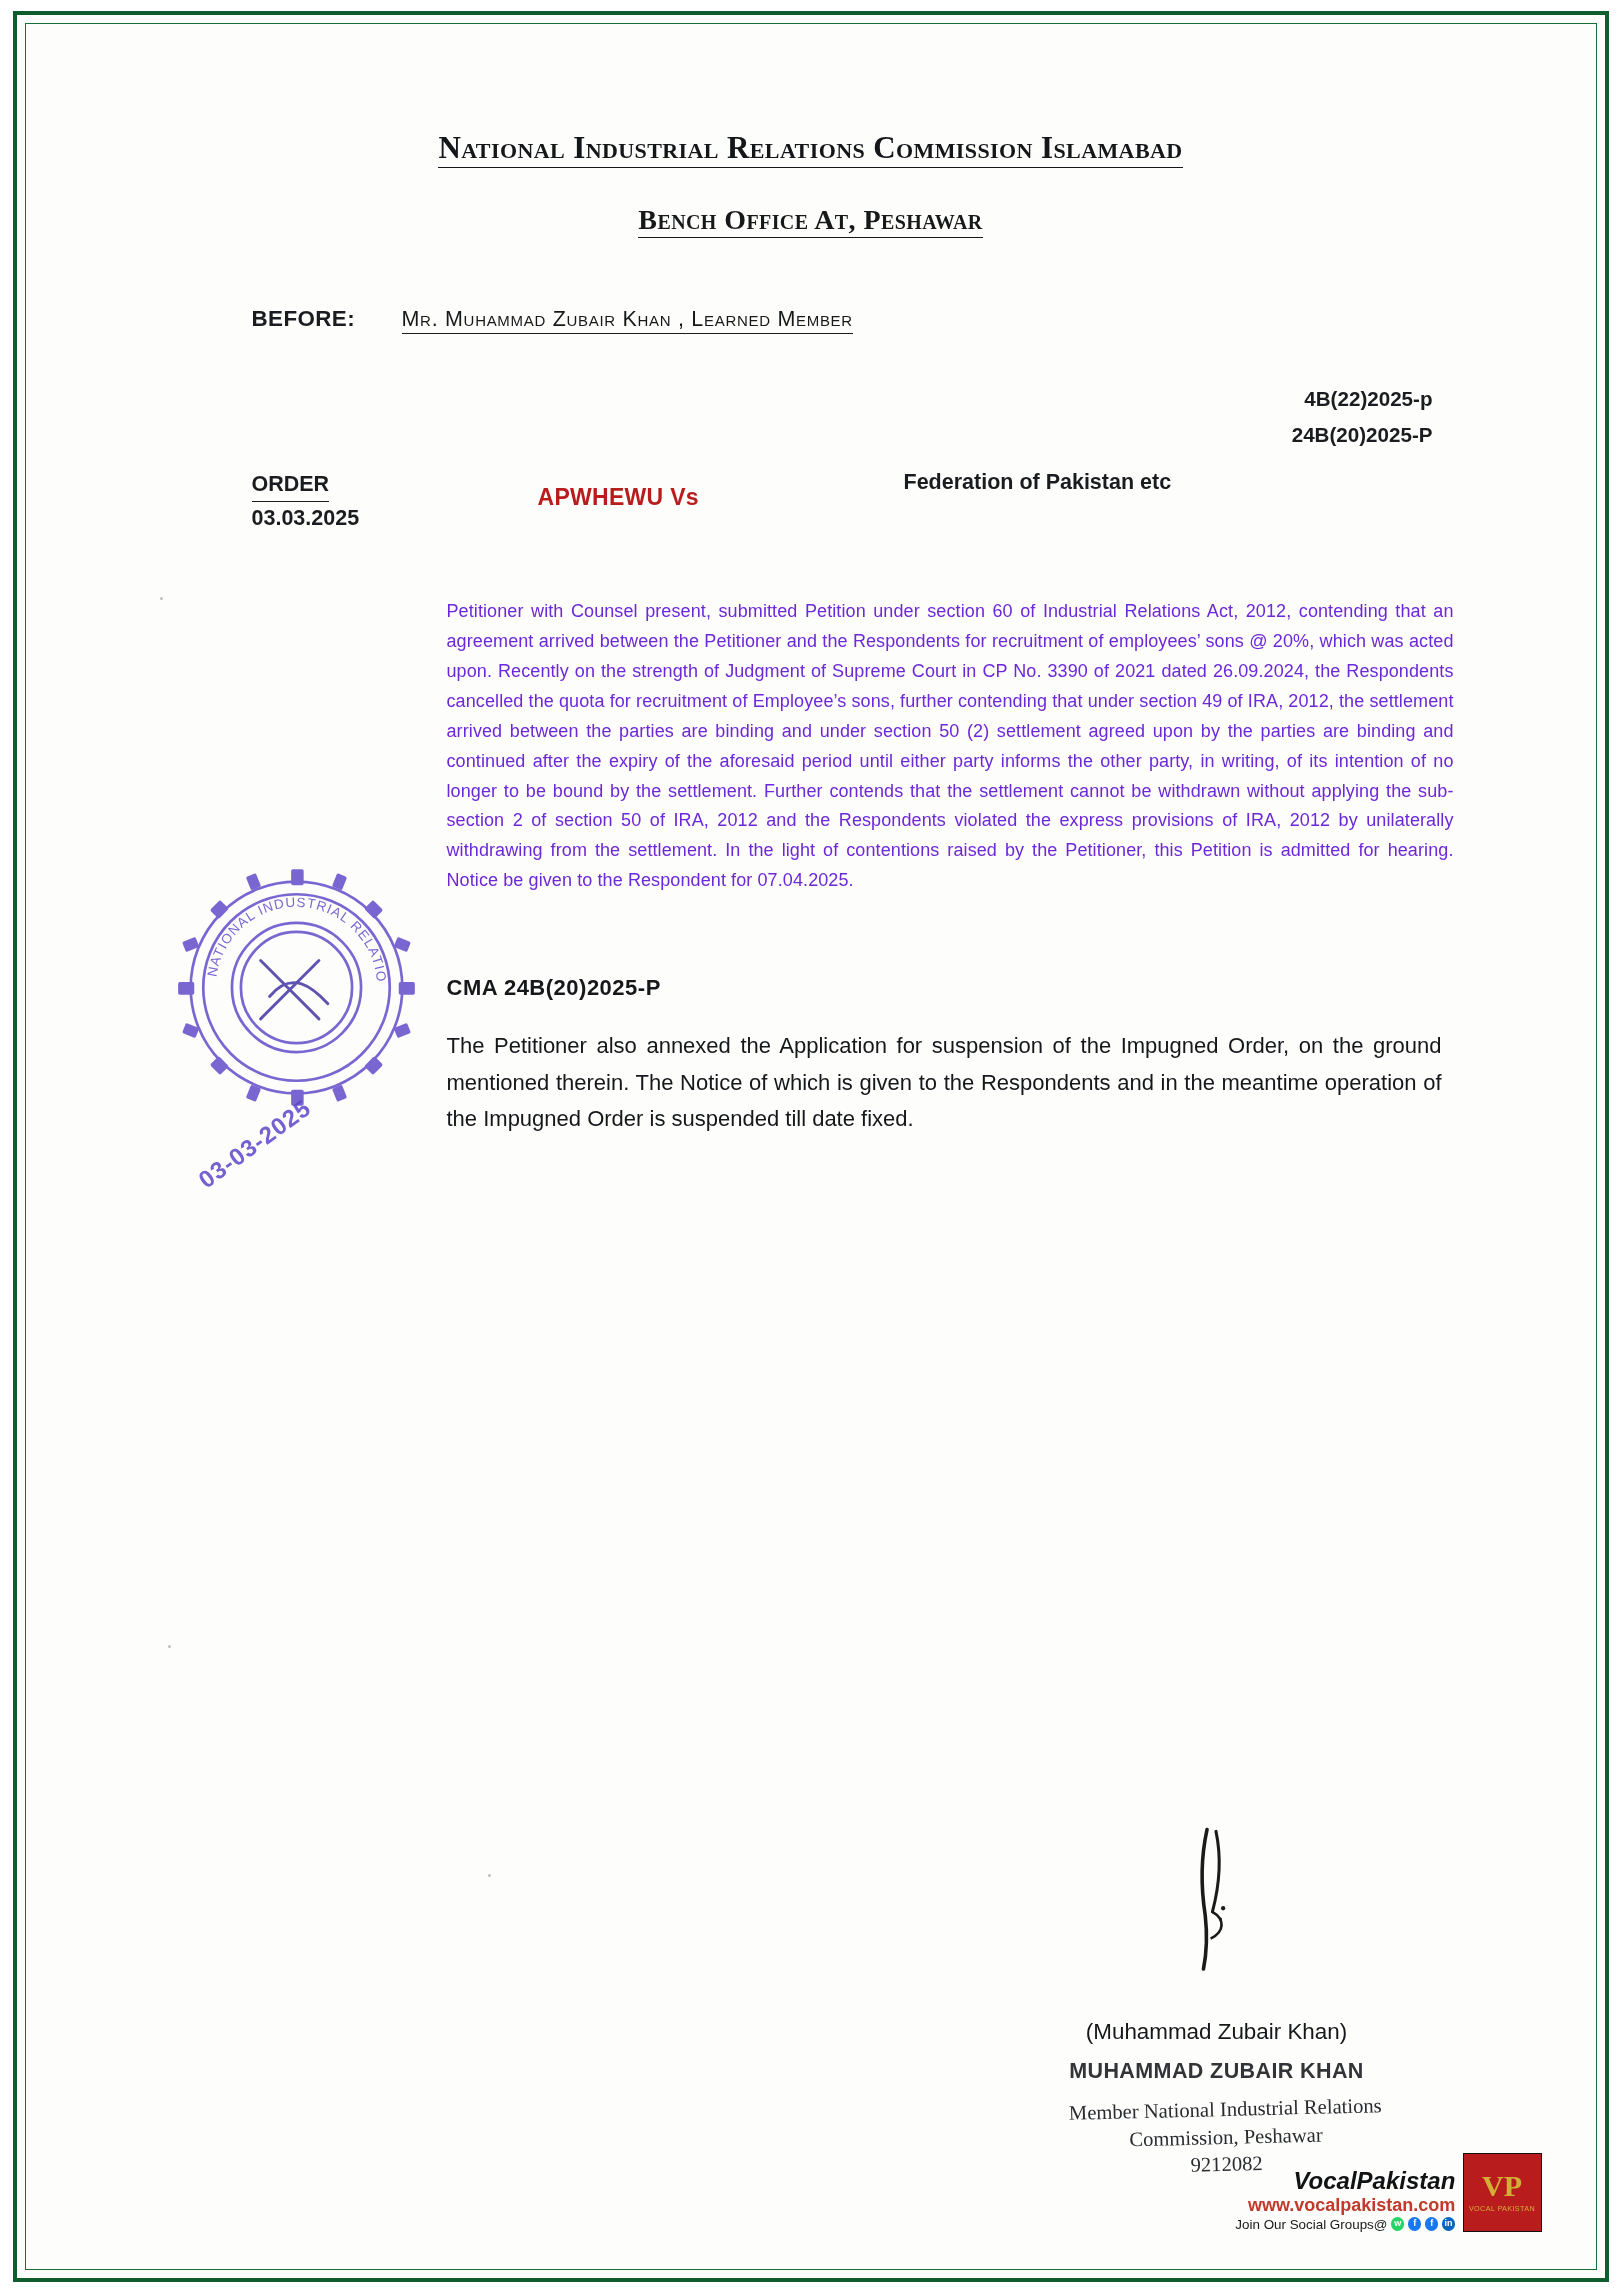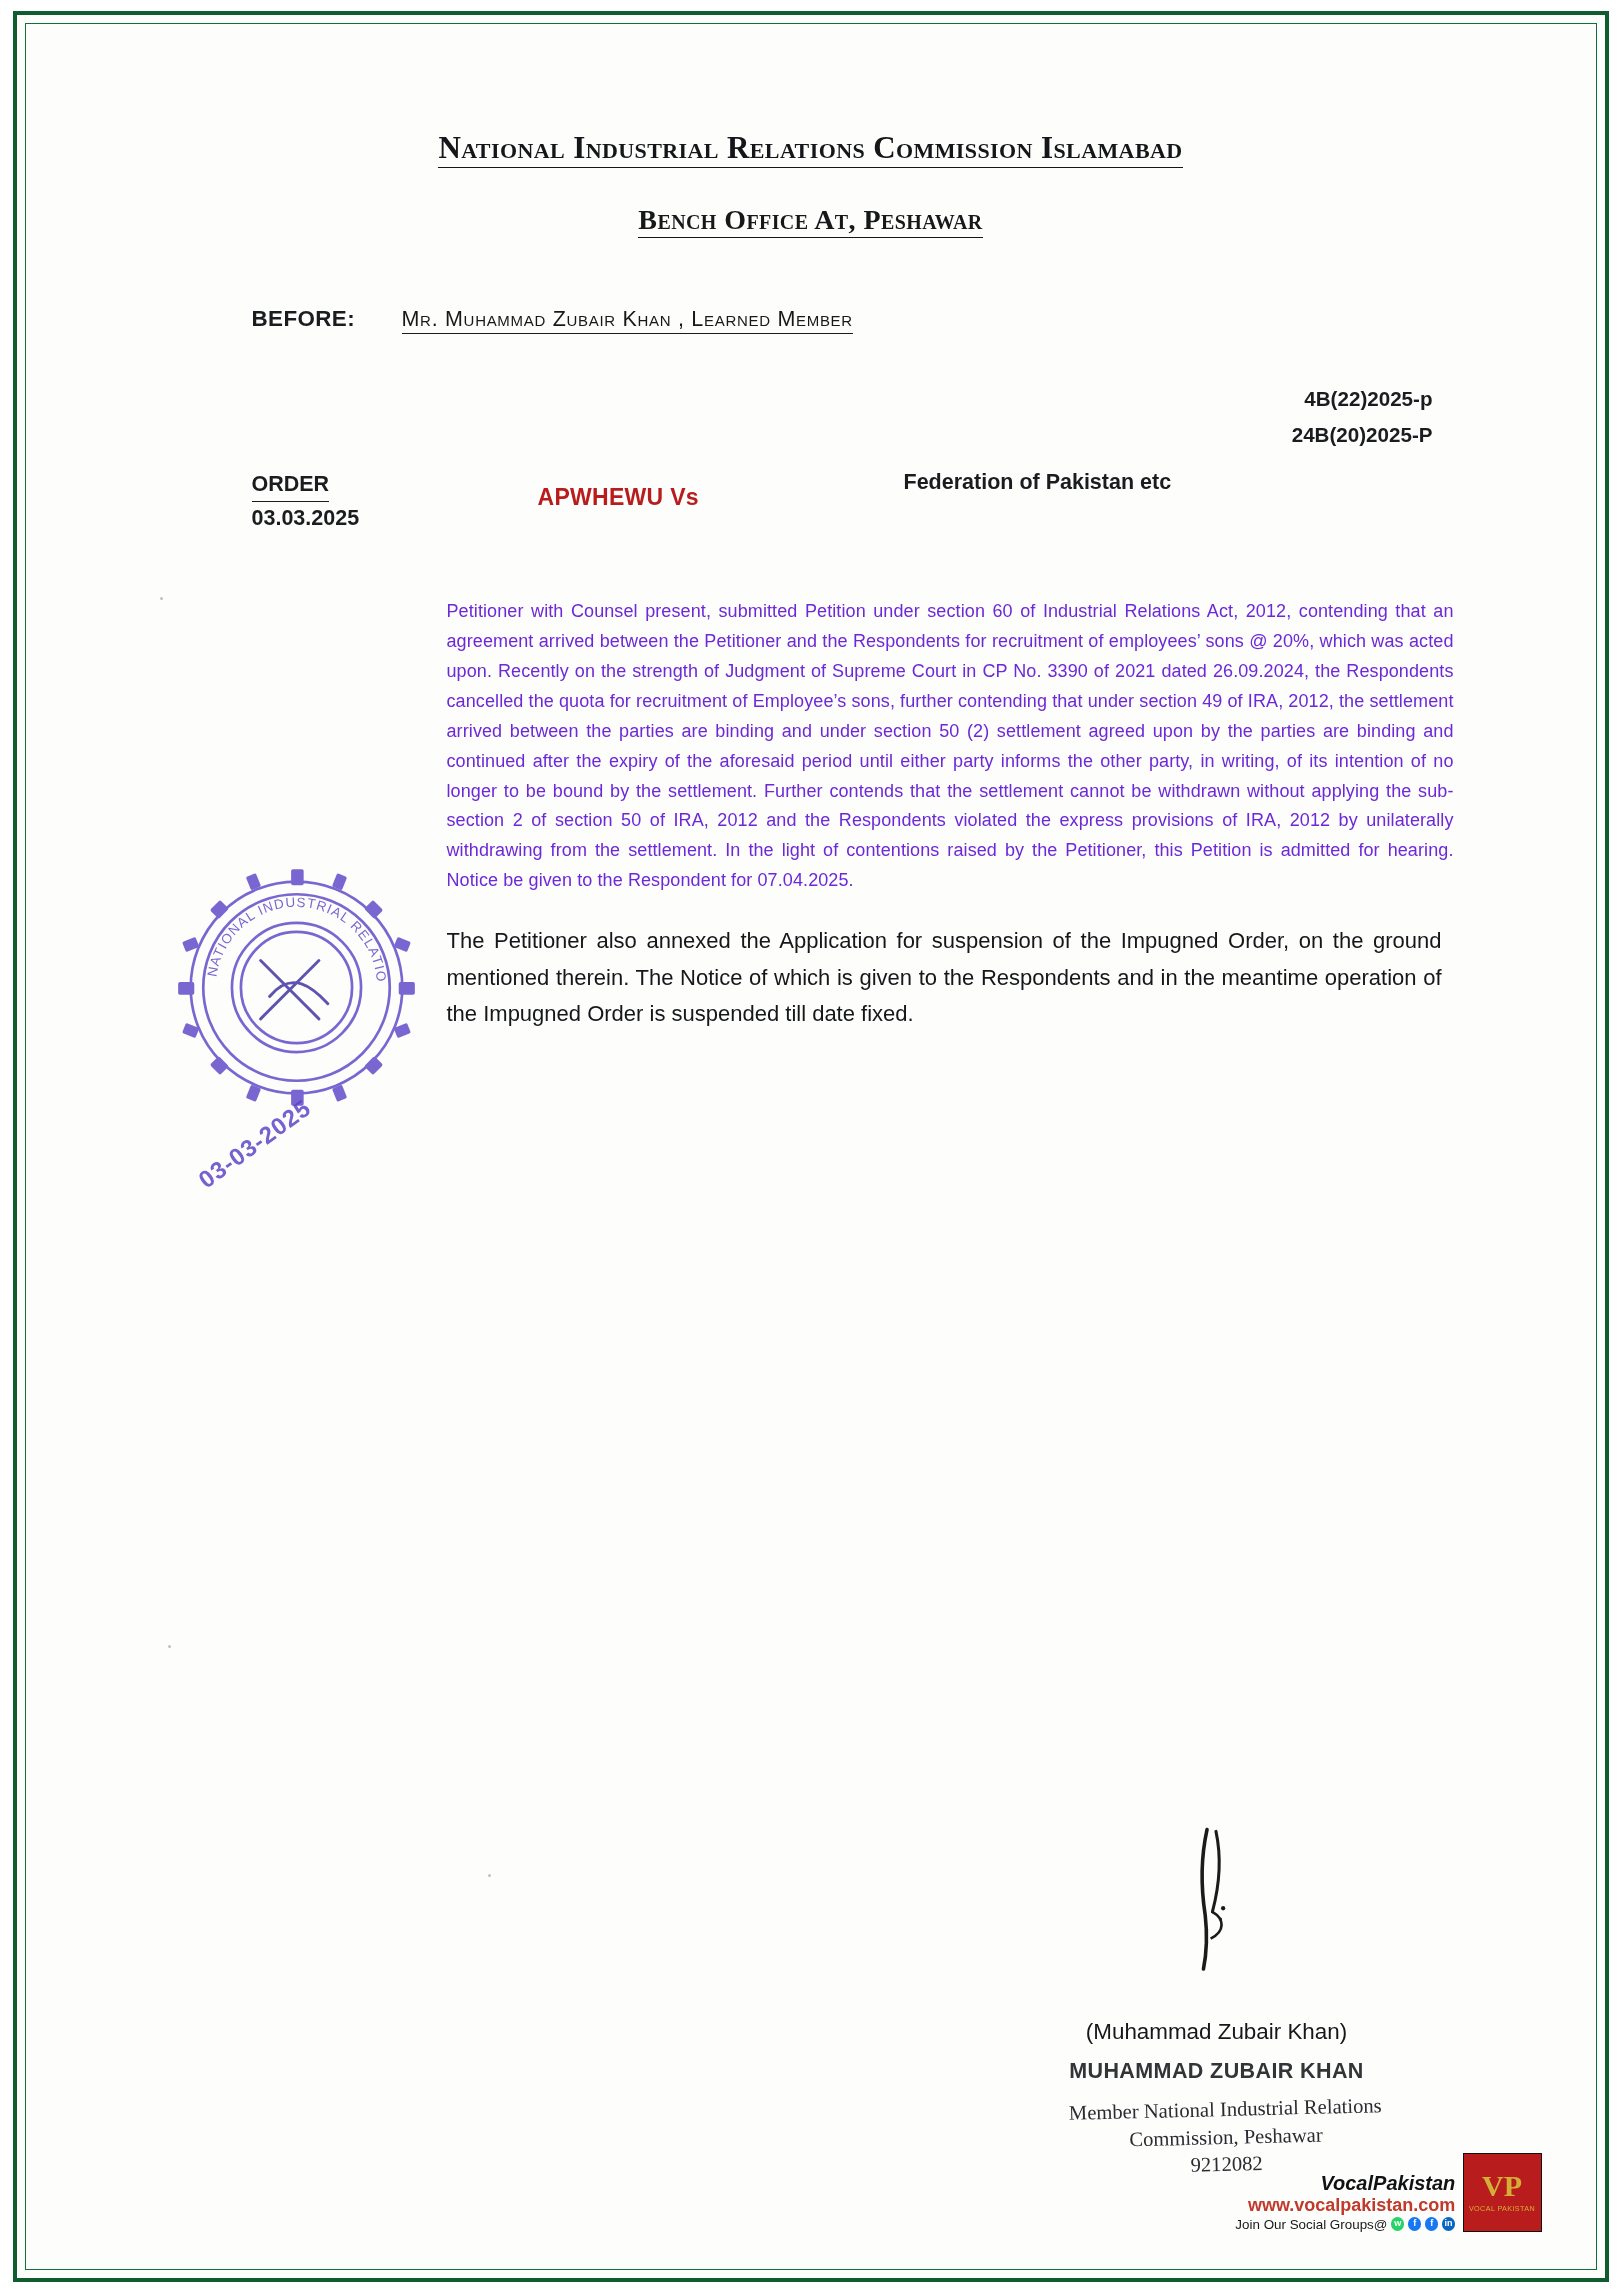--- a/index.html
+++ b/index.html
@@ -253,21 +253,21 @@
     display: flex;
     align-items: flex-end;
     gap: 7.2px;
   }
   .brand-text {
     text-align: right;
     font-family: "Liberation Sans", sans-serif;
     line-height: 1.12;
   }
   .brand-title {
-    font-size: 20px;
+    font-size: 24px;
     font-weight: bold;
     font-style: italic;
     color: #111214;
   }
   .brand-url {
     font-size: 18px;
     font-weight: bold;
     color: #c0392b;
   }
   .brand-join {
@@ -355,20 +355,21 @@
       <div class="order-block">
         <div><span class="ol">ORDER</span></div>
         <div>03.03.2025</div>
       </div>
       <div class="party-left">APWHEWU  Vs</div>
       <div class="party-right">Federation of Pakistan etc</div>
     </div>
 
     <div class="body-para">Petitioner with Counsel present, submitted Petition under section 60 of Industrial Relations Act, 2012, contending that an agreement arrived between the Petitioner and the Respondents for recruitment of employees’ sons @ 20%, which was acted upon. Recently on the strength of Judgment of Supreme Court in CP No. 3390 of 2021 dated 26.09.2024, the Respondents cancelled the quota for recruitment of Employee’s sons, further contending that under section 49 of IRA, 2012, the settlement arrived between the parties are binding and under section 50 (2) settlement agreed upon by the parties are binding and continued after the expiry of the aforesaid period until either party informs the other party, in writing, of its intention of no longer to be bound by the settlement. Further contends that the settlement cannot be withdrawn without applying the sub-section 2 of section 50 of IRA, 2012 and the Respondents violated the express provisions of IRA, 2012 by unilaterally withdrawing from the settlement. In the light of contentions raised by the Petitioner, this Petition is admitted for hearing. Notice be given to the Respondent for 07.04.2025.</div>
 
+    <div class="cma-heading">CMA  24B(20)2025-P</div>
     <div class="cma-para">The Petitioner also annexed the Application for suspension of the Impugned Order, on the ground mentioned therein. The Notice of which is given to the Respondents and in the meantime operation of the Impugned Order is suspended till date fixed.</div>
 
     <div class="sig-area">
       <div class="sig-mark">
         <svg width="63" height="152" viewBox="0 0 70 170">
           <path d="M30 4 C 22 40, 24 74, 28 100 C 30 118, 30 140, 26 160" stroke="#1b1b1b" stroke-width="4" fill="none" stroke-linecap="round"></path>
           <path d="M40 6 C 46 34, 44 66, 36 96" stroke="#1b1b1b" stroke-width="3.4" fill="none" stroke-linecap="round"></path>
           <path d="M36 96 C 50 104, 50 118, 34 126" stroke="#1b1b1b" stroke-width="3" fill="none"></path>
           <circle cx="48" cy="92" r="2.4" fill="#1b1b1b"></circle>
           <circle cx="45" cy="104" r="1.8" fill="#1b1b1b"></circle>

